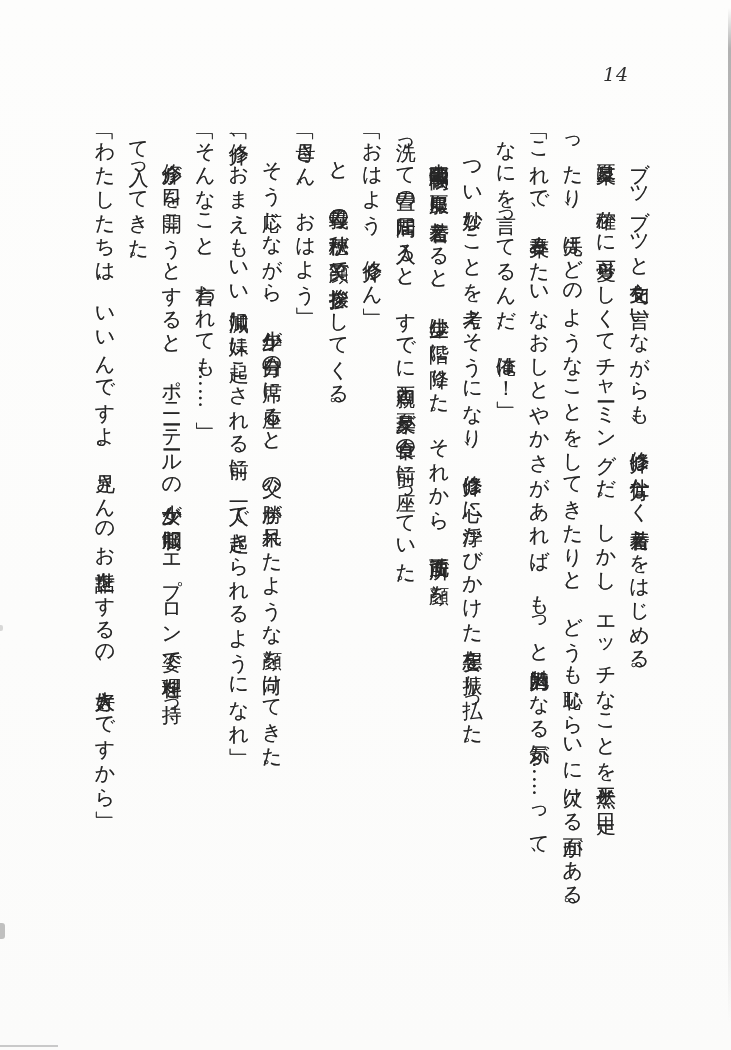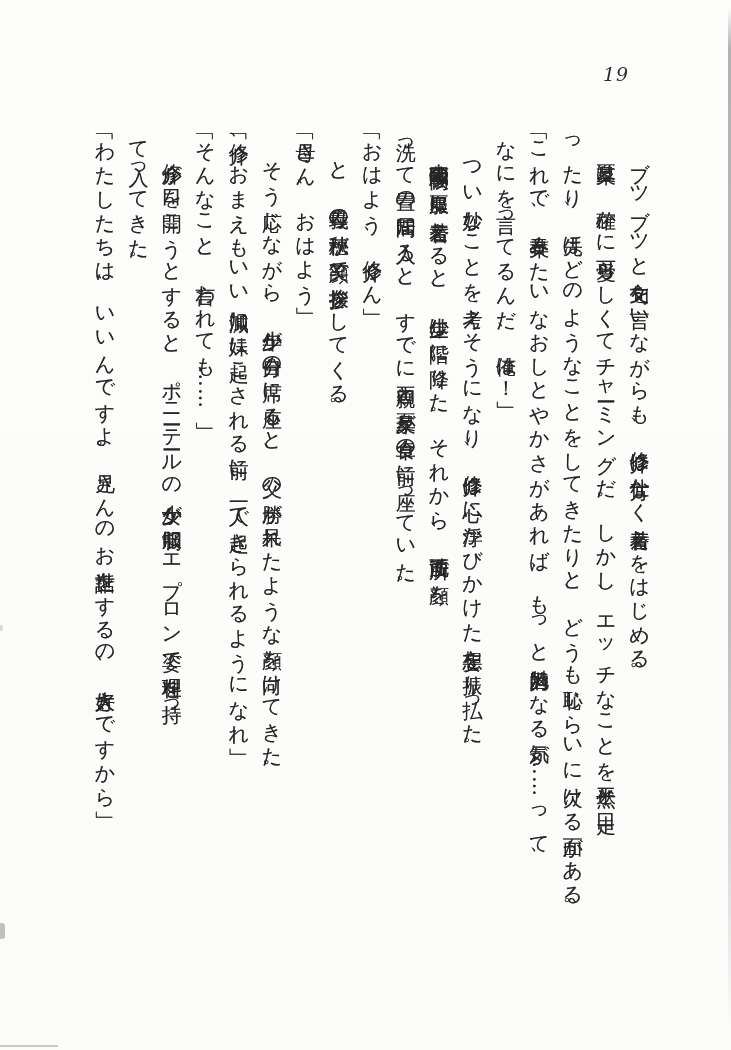--- a/index.html
+++ b/index.html
@@ -96,21 +96,21 @@
     height: 6px;
     background: rgba(150,150,150,0.35);
     border-radius: 0 2px 2px 0;
   }
 </style>
 </head>
 <body>
 
 <div class="page">
 
-  <div class="page-number">19</div>
+  <div class="page-number">14</div>
 
   <div class="text-block">
       <p class="line indent">ブツブツと文句を言いながらも、修介は仕方なく着替えをはじめる。</p>
       <p class="line indent">夏菜は、確かに可愛らしくてチャーミングだ。しかし、エッチなことを平然と口走</p>
       <p class="line">ったり、先ほどのようなことをしてきたりと、どうも恥じらいに欠ける面がある。</p>
       <p class="line">「これで、春菜みたいなおしとやかさがあれば、もっと魅力的になる気が……って、</p>
       <p class="line">なにを言ってるんだ、俺は！」</p>
       <p class="line indent">つい妙なことを考えそうになり、修介は心に浮かびかけた妄想を振り払った。</p>
       <p class="line indent">山蔵学園高校の夏服に着替えると、少年は一階に降りた。それから、洗面所で顔を</p>
       <p class="line">洗って畳の居間に入ると、すでに両親と夏菜が食卓の前に座っていた。</p>

